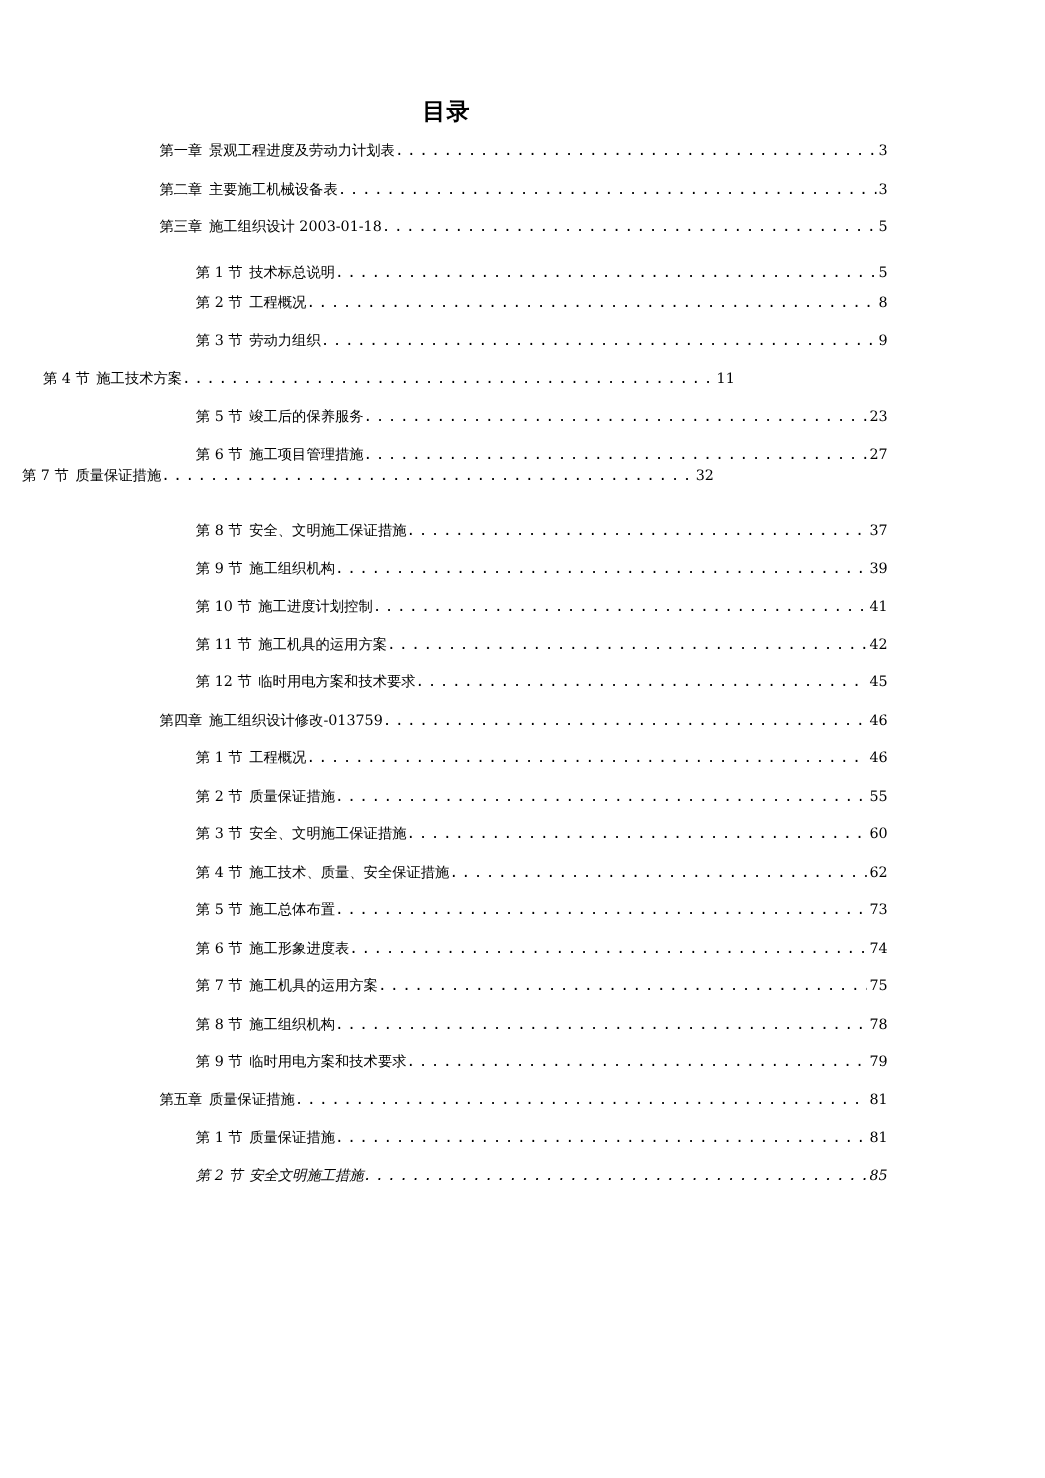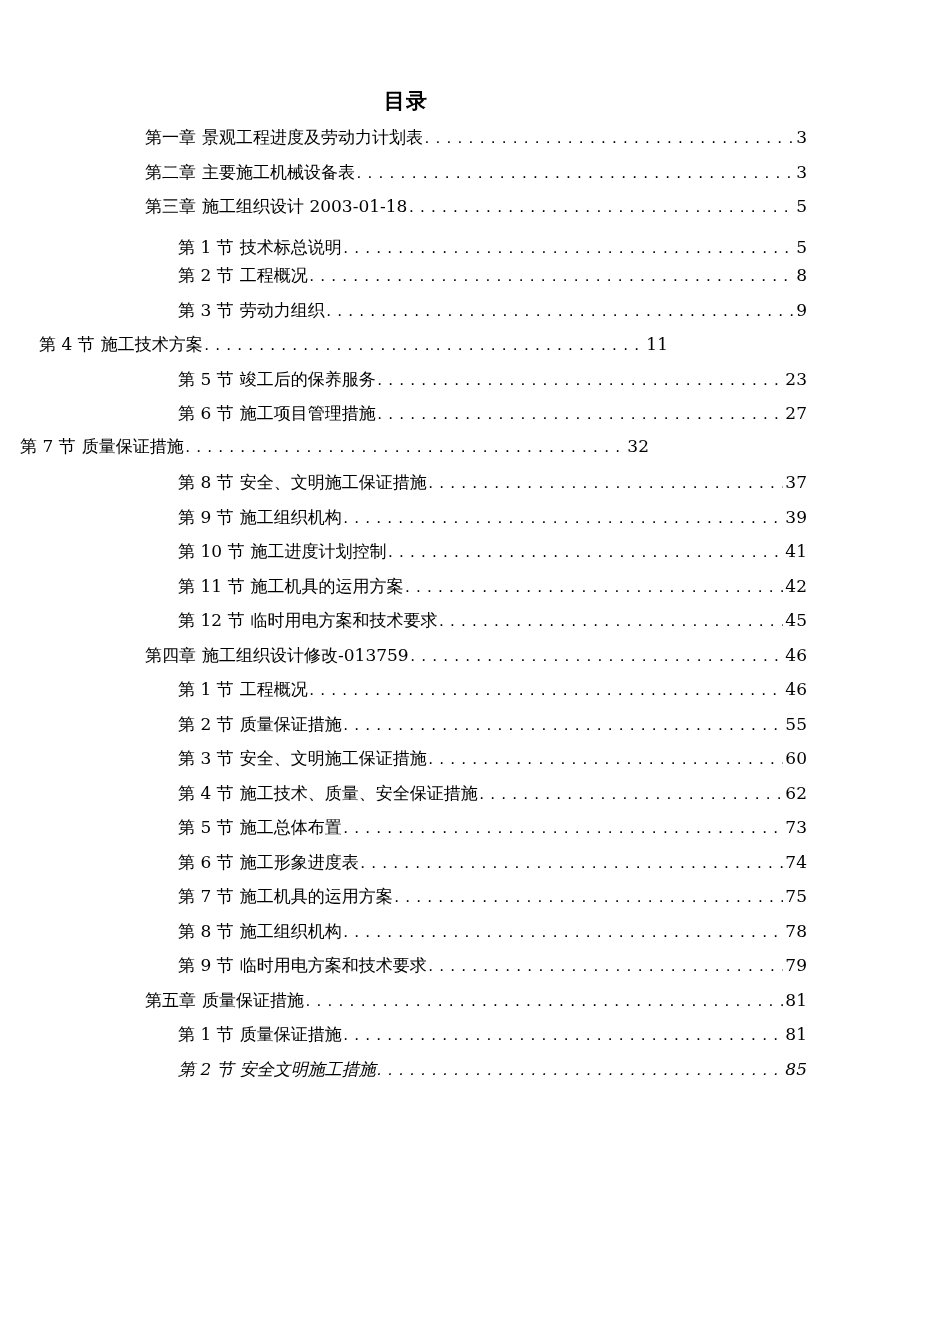--- a/index.html
+++ b/index.html
@@ -32,21 +32,21 @@
       left: 0;
       top: 121px;
       width: 950px;
     }
     .toc-row {
       position: absolute;
       left: 0;
       height: 34px;
       display: flex;
       align-items: center;
-      font-size: 17px;
+      font-size: 13px;
       line-height: 20px;
       white-space: nowrap;
       right: 0;
     }
     .toc-row.level-1 { padding-left: 145px; }
     .toc-row.level-2 { padding-left: 178px; }
     .toc-inner {
       display: flex;
       align-items: baseline;
       width: calc(807px - var(--indent));
@@ -153,21 +153,21 @@
   </div>
     <div class="toc-row level-2" style="top: 276px;">
     <div class="toc-inner">
       <span class="toc-label">
         <span class="toc-num">第 6 节</span><span class="toc-title">施工项目管理措施</span>
       </span>
       <span class="toc-leader"></span>
       <span class="toc-page">27</span>
     </div>
   </div>
-    <div class="toc-row level-2" style="top: 309px; padding-left: 20px;">
+    <div class="toc-row level-2" style="top: 295px; padding-left: 20px;">
     <div class="toc-inner">
       <span class="toc-label">
         <span class="toc-num">第 7 节</span><span class="toc-title">质量保证措施</span>
       </span>
       <span class="toc-leader"></span>
       <span class="toc-page">32</span>
     </div>
   </div>
     <div class="toc-row level-2" style="top: 345px;">
     <div class="toc-inner">

